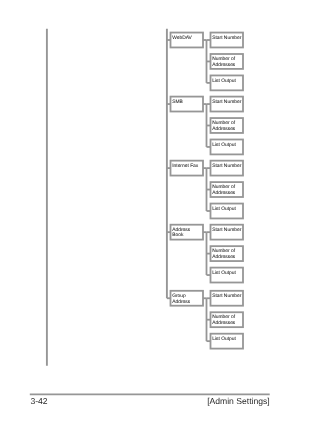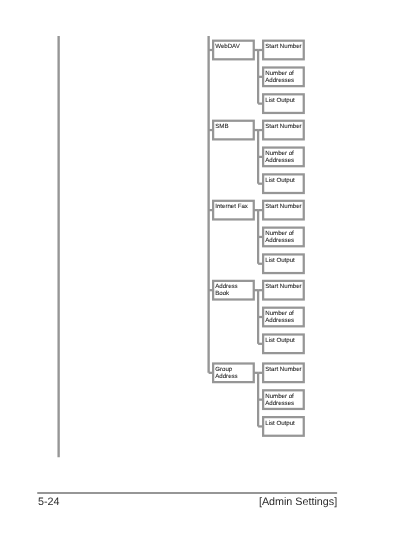--- a/index.html
+++ b/index.html
@@ -92,15 +92,15 @@
       <rect x="210.5" y="312.24999999999994" width="32.5" height="14.9"></rect>
       <text x="212.20" y="318.35"><tspan x="212.20" y="318.35">Number of</tspan><tspan x="212.20" y="323.95">Addresses</tspan></text>
       <line x1="206.5" x2="210.5" y1="341.1499999999999" y2="341.1499999999999"></line>
       <rect x="210.5" y="333.69999999999993" width="32.5" height="14.9"></rect>
       <text x="212.20" y="339.80"><tspan x="212.20" y="339.80">List Output</tspan></text>
       <line x1="206.5" x2="206.5" y1="298.24999999999994" y2="341.1499999999999"></line>
     </svg>
   <svg class="footrule-wrap" width="300" height="427">
     <line class="footrule" x1="29.8" x2="269.7" y1="394.4" y2="394.4"></line>
   </svg>
-  <div class="foot" style="left:30.4px;top:396.7px;">5-24</div>
+  <div class="foot" style="left:30.4px;top:396.7px;">3-42</div>
   <div class="foot" style="right:30.3px;top:396.7px;">[Admin Settings]</div>
 </div>
 
 </body></html>

